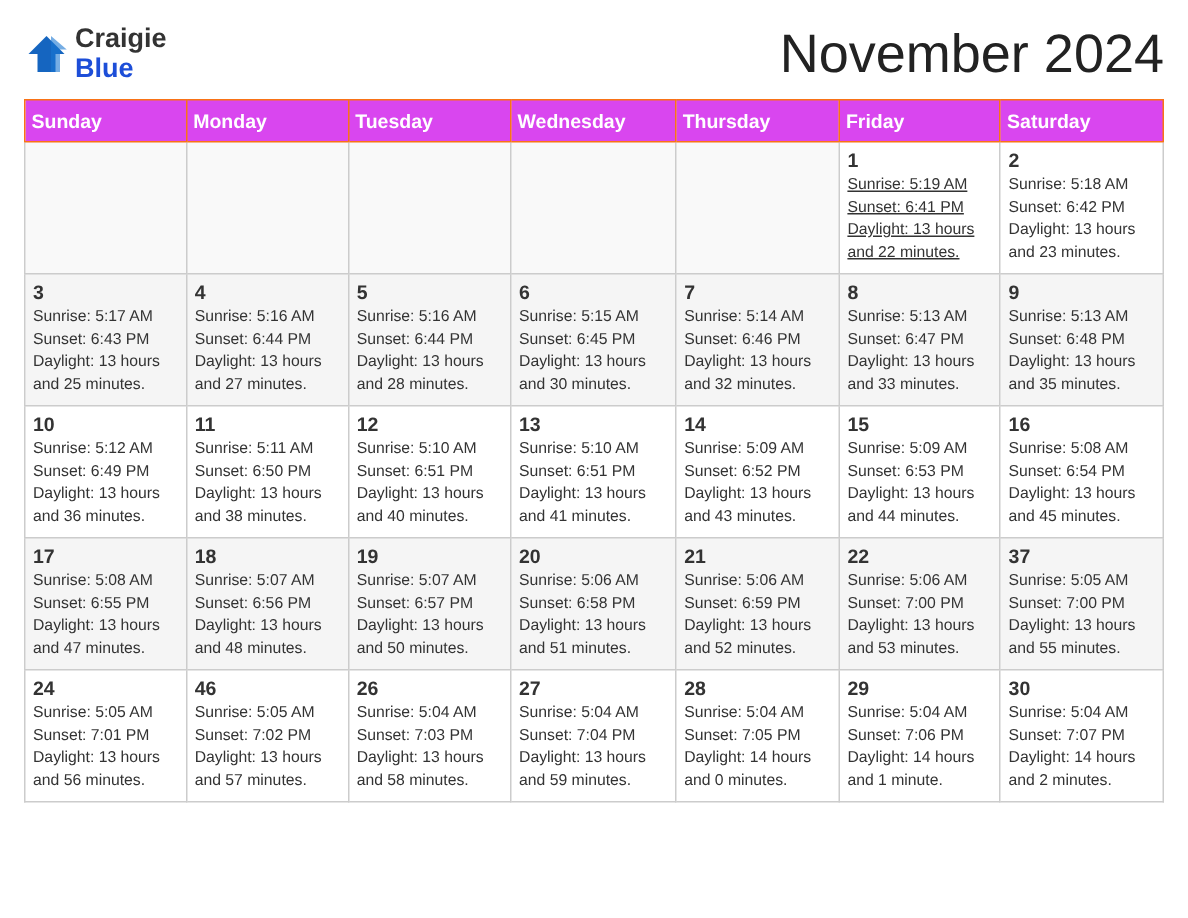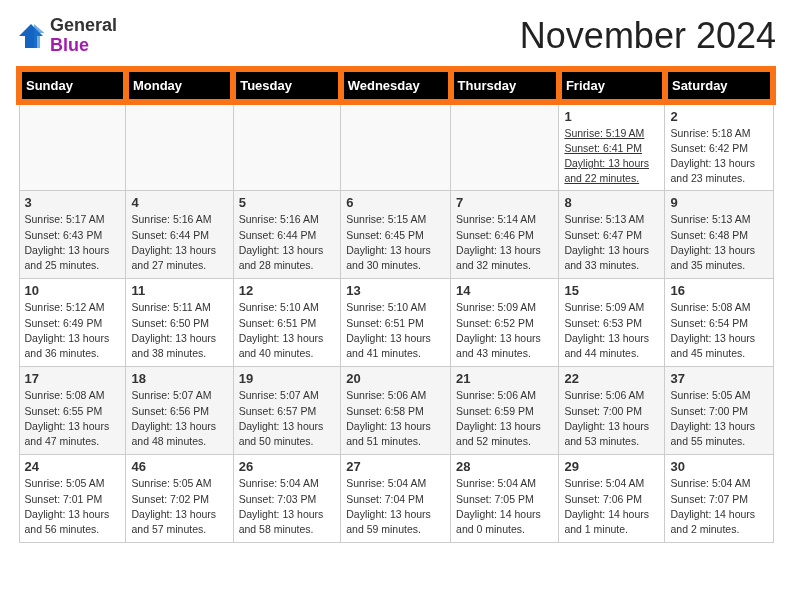--- a/index.html
+++ b/index.html
@@ -20,21 +20,21 @@
       display: flex;
       align-items: center;
       gap: 4px;
     }
     .logo-text {
       font-size: 18px;
       font-weight: bold;
       line-height: 1.1;
     }
     .logo-text .general { color: #333; }
-    .logo-text .blue { color: #a21caf; text-align: right; }
+    .logo-text .blue { color: #1d4ed8; text-align: right; }
     .logo-icon {
       width: 30px;
       height: 30px;
     }
     .title-block {
       text-align: right;
     }
     .month-title {
       font-size: 36px;
       font-weight: normal;
@@ -44,27 +44,27 @@
     .location {
       font-size: 15px;
       color: #444;
     }
     .calendar {
       width: 100%;
       border-collapse: collapse;
       border: 1px solid #ccc;
     }
     .calendar th {
-      background-color: #000000;
+      background-color: #d946ef;
       color: #fff;
       font-size: 13px;
       font-weight: bold;
       padding: 6px 4px;
       text-align: left;
-      border: 6px solid #f97316;
+      border: 1px solid #f97316;
     }
     .calendar td {
       vertical-align: top;
       border: 1px solid #ccc;
       padding: 4px 5px;
       font-size: 10.5px;
       color: #333;
       height: 88px;
       width: 113px;
     }
@@ -88,21 +88,21 @@
 </head>
 <body>
 
 <div class="header">
   <div class="logo">
     <svg class="logo-icon" viewBox="0 0 40 40" xmlns="http://www.w3.org/2000/svg">
       <polygon points="20,4 36,20 28,20 28,36 12,36 12,20 4,20" fill="#1565c0"></polygon>
       <polygon points="24,4 38,16 32,16 32,36 24,36" fill="#1976d2" opacity="0.6"></polygon>
     </svg>
     <div class="logo-text">
-      <div><span class="general">General</span></div>
+      <div><span class="general">Craigie</span></div>
       <div><span class="blue">Blue</span></div>
     </div>
   </div>
   <div class="title-block">
     <div class="month-title">November 2024</div>
   </div>
 </div>
 
 <table class="calendar">
   <thead>

